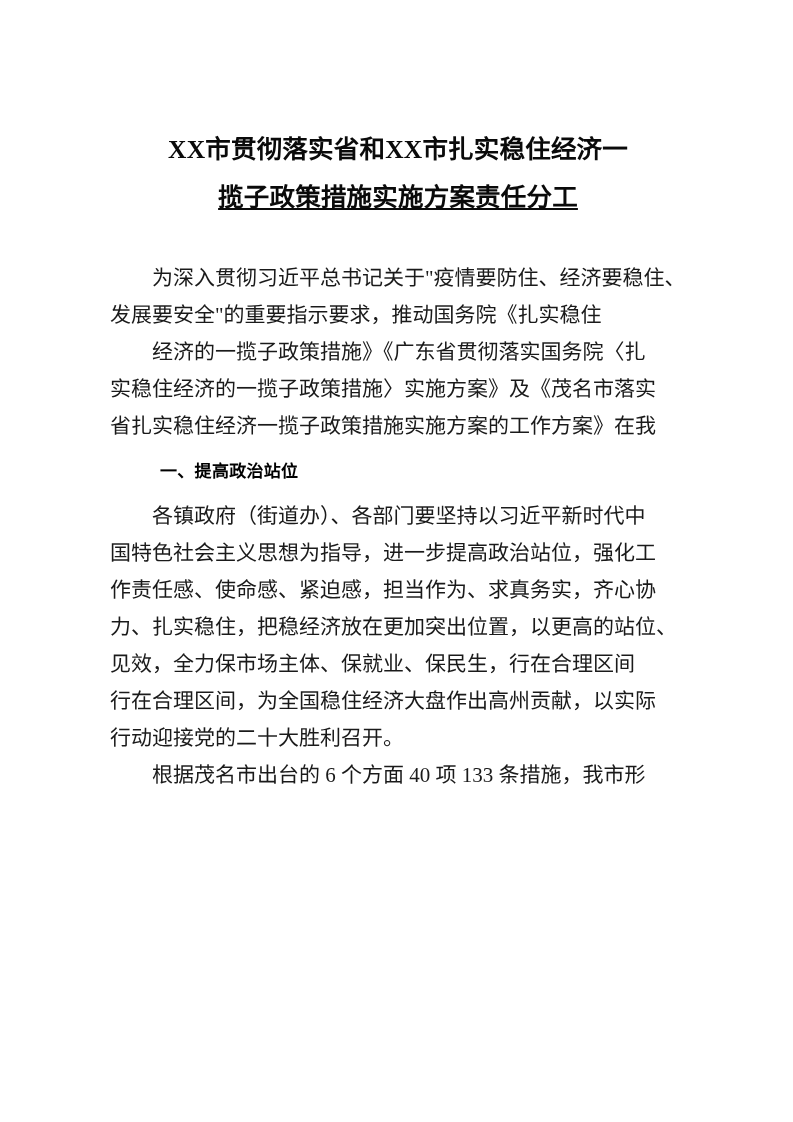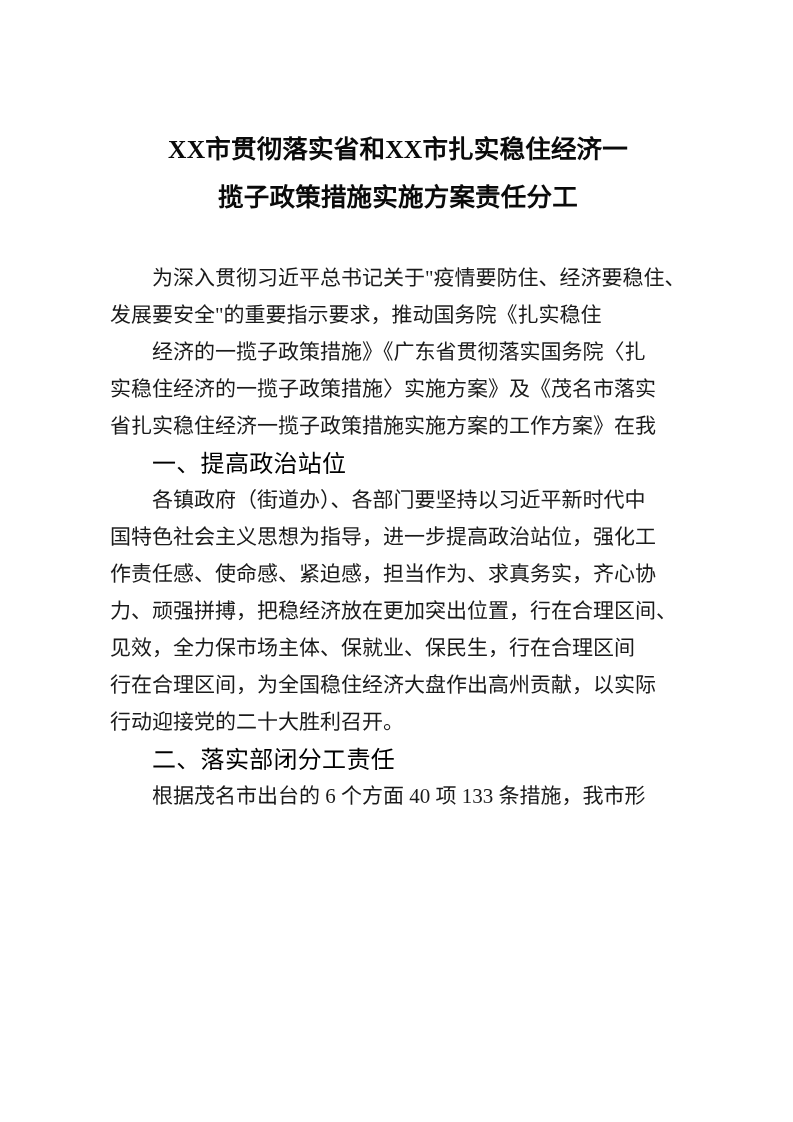--- a/index.html
+++ b/index.html
@@ -43,20 +43,21 @@
     letter-spacing: 0.2px;
     color: #0a0a0a;
     margin: 0 0 0 0;
     white-space: nowrap;
   }
   .doc-title .tline {
     display: block;
   }
   .doc-title .tline.l2 {
     text-align: center;
+    text-decoration: underline;
   }
 
   
   .para {
     font-family: "Liberation Serif", "DejaVu Serif", serif;
     font-size: 21px;
     line-height: 37px;
     color: #1a1a1a;
     margin: 0;
     text-align: justify;
@@ -66,25 +67,25 @@
     display: block;
     white-space: nowrap;
   }
   .para .bline.indent {
     text-indent: 42px;
   }
 
   
   .heading {
     font-family: "Liberation Sans", "DejaVu Sans", sans-serif;
-    font-size: 24px;
+    font-size: 17px;
     line-height: 37px;
-    font-weight: normal;
+    font-weight: bold;
     color: #000000;
-    margin: 0;
+    margin: 8px;
     text-indent: 42px;
     white-space: nowrap;
     letter-spacing: 0.3px;
   }
 
   .gap-after-title { height: 38px; }
 </style>
 </head>
 <body>
 
@@ -104,25 +105,24 @@
           <span class="bline">发展要安全"的重要指示要求，推动国务院《扎实稳住</span>
           <span class="bline indent">经济的一揽子政策措施》《广东省贯彻落实国务院〈扎</span>
           <span class="bline">实稳住经济的一揽子政策措施〉实施方案》及《茂名市落实</span>
           <span class="bline">省扎实稳住经济一揽子政策措施实施方案的工作方案》在我</span>
         </p>
         <p class="heading">一、提高政治站位</p>
         <p class="para">
           <span class="bline indent">各镇政府（街道办）、各部门要坚持以习近平新时代中</span>
           <span class="bline">国特色社会主义思想为指导，进一步提高政治站位，强化工</span>
           <span class="bline">作责任感、使命感、紧迫感，担当作为、求真务实，齐心协</span>
-          <span class="bline">力、顽强拼搏，把稳经济放在更加突出位置，行在合理区间、</span>
+          <span class="bline">力、扎实稳住，把稳经济放在更加突出位置，以更高的站位、</span>
           <span class="bline">见效，全力保市场主体、保就业、保民生，行在合理区间</span>
           <span class="bline">行在合理区间，为全国稳住经济大盘作出高州贡献，以实际</span>
           <span class="bline">行动迎接党的二十大胜利召开。</span>
         </p>
-        <p class="heading">二、落实部闭分工责任</p>
         <p class="para">
           <span class="bline indent">根据茂名市出台的 6 个方面 40 项 133 条措施，我市形</span>
         </p>
       </div>
 
   </div>
 </div>
 
 </body></html>

